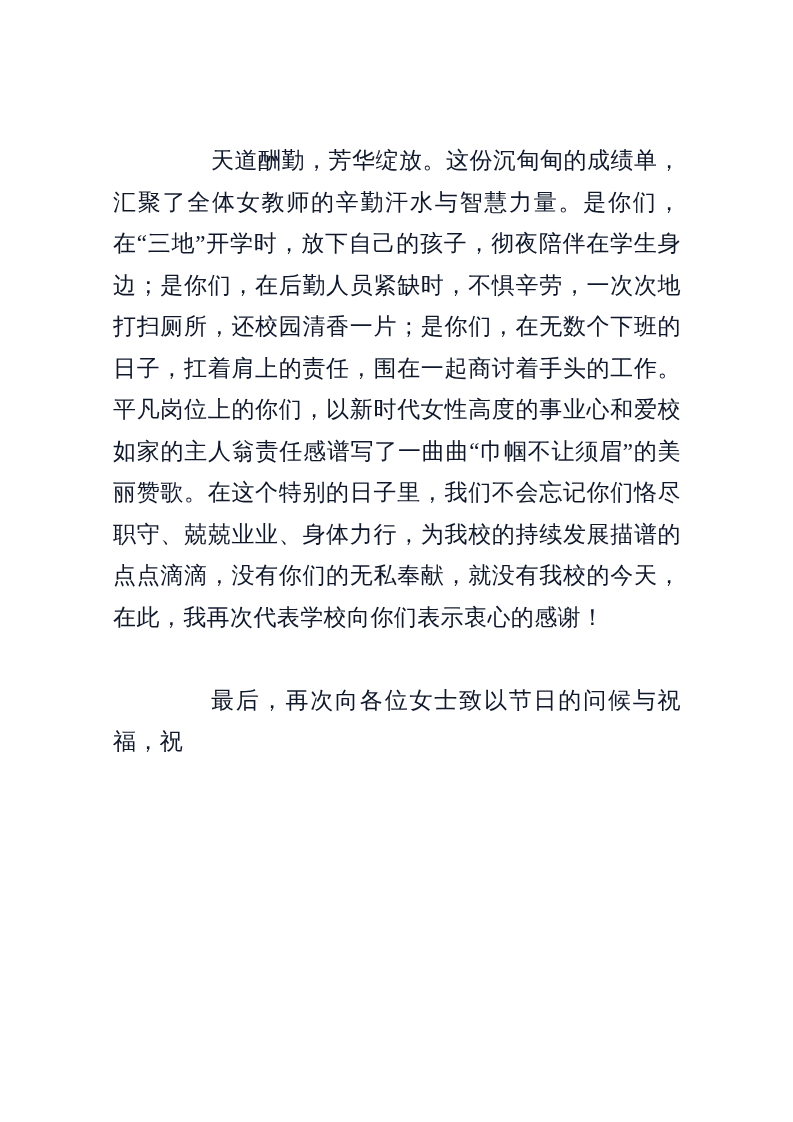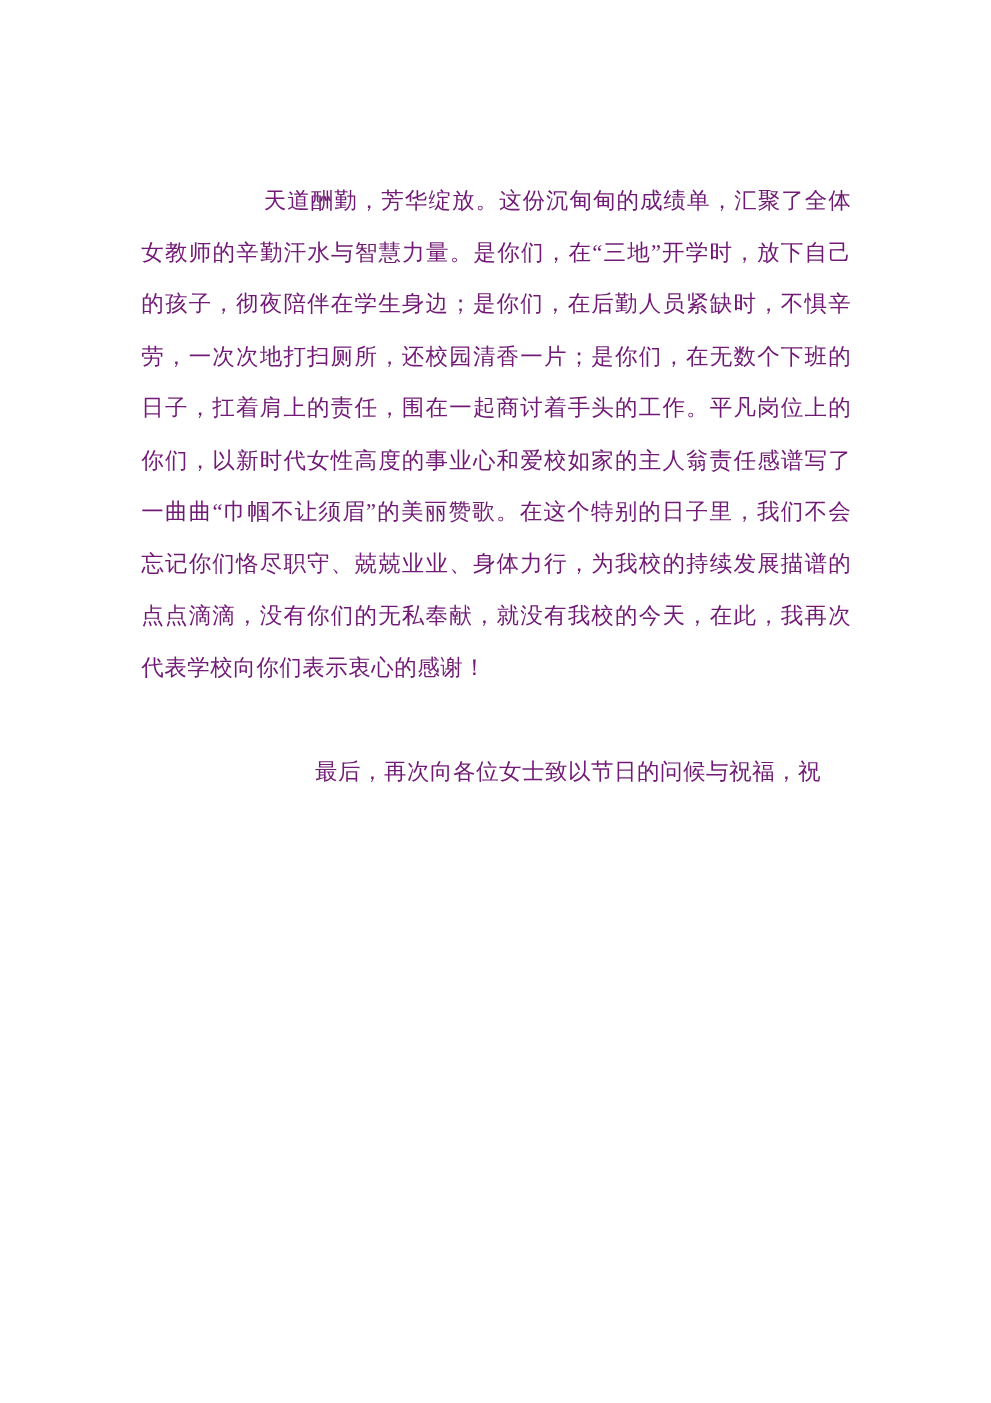--- a/index.html
+++ b/index.html
@@ -20,31 +20,30 @@
     overflow: hidden;
   }
   .content {
     position: absolute;
     left: 113px;
     top: 140px;
     width: 568px;
   }
   .para {
     margin: 0 0 41.5px 0;
-    font-size: 18px;
+    font-size: 23px;
     line-height: 41.5px;
     letter-spacing: 0.4px;
-    color: #701a75;
+    color: #0f172a;
     text-align: justify;
     text-justify: inter-ideograph;
     text-indent: 98px;
   }
   .para:last-child {
     margin-bottom: 0;
-    margin-left: 41px;
   }
 </style>
 </head>
 <body>
 
 <div class="page">
   <div class="content">
     <p class="para">天道酬勤，芳华绽放。这份沉甸甸的成绩单，汇聚了全体女教师的辛勤汗水与智慧力量。是你们，在“三地”开学时，放下自己的孩子，彻夜陪伴在学生身边；是你们，在后勤人员紧缺时，不惧辛劳，一次次地打扫厕所，还校园清香一片；是你们，在无数个下班的日子，扛着肩上的责任，围在一起商讨着手头的工作。平凡岗位上的你们，以新时代女性高度的事业心和爱校如家的主人翁责任感谱写了一曲曲“巾帼不让须眉”的美丽赞歌。在这个特别的日子里，我们不会忘记你们恪尽职守、兢兢业业、身体力行，为我校的持续发展描谱的点点滴滴，没有你们的无私奉献，就没有我校的今天，在此，我再次代表学校向你们表示衷心的感谢！</p>
     <p class="para">最后，再次向各位女士致以节日的问候与祝福，祝</p>
   </div>

